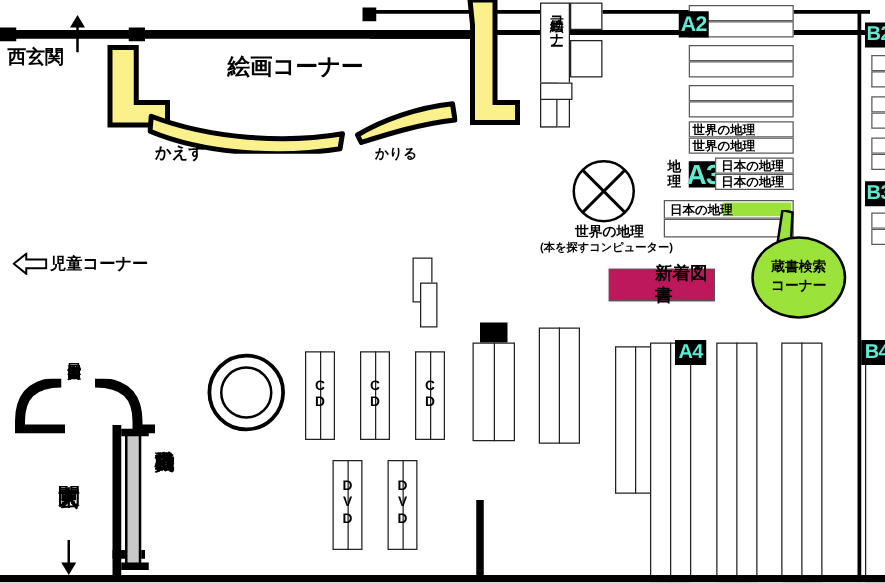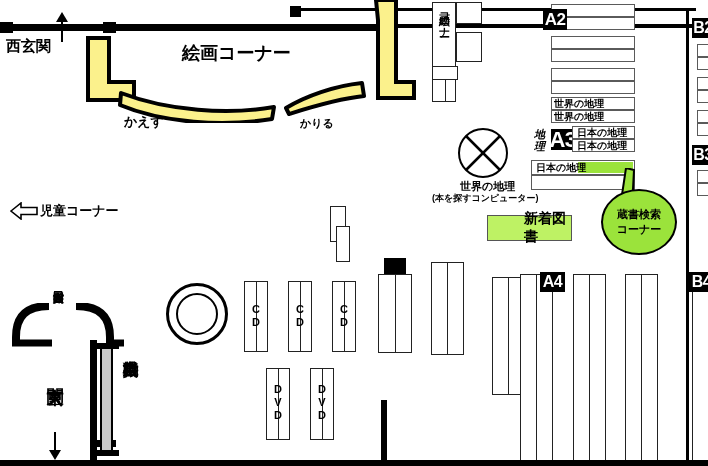--- a/index.html
+++ b/index.html
@@ -16,21 +16,21 @@
   }
   
   .wall{position:absolute;background:#000;}
   .shelf{position:absolute;background:#ffffff;border:1.5px solid #5a5a5a;box-sizing:border-box;}
   .shelf-dark{position:absolute;background:#ffffff;border:1.5px solid #222;box-sizing:border-box;}
   .shelf-split{position:absolute;top:0;bottom:0;width:0;border-left:1.5px solid #5a5a5a;}
   .blackbox{position:absolute;background:#000;}
   .lbl{position:absolute;color:#000;white-space:nowrap;line-height:1;}
   .lbl-b{font-weight:bold;}
   .tag{
-    position:absolute;background:#000;color:#ffffff;font-weight:bold;
+    position:absolute;background:#000;color:#5eead4;font-weight:bold;
     display:flex;align-items:center;justify-content:center;
     letter-spacing:-0.5px;line-height:1;
   }
   .vert{
     writing-mode:vertical-rl;text-orientation:upright;
     white-space:nowrap;line-height:1.05;
   }
   .shelf-label{
     position:absolute;display:flex;align-items:center;
     font-size:10px;font-weight:bold;color:#000;padding-left:3px;
@@ -48,21 +48,21 @@
     position:absolute;border:2.5px solid #000;border-radius:50%;
     box-sizing:border-box;background:#fff;
   }
   .green-bubble{
     position:absolute;background:#9be33b;border:2px solid #000;border-radius:50%;
     display:flex;flex-direction:column;align-items:center;justify-content:center;
     font-size:11px;font-weight:bold;color:#000;line-height:1.35;
   }
   .green-bar{position:absolute;background:#9be33b;}
   .box-label{
-    position:absolute;border:1.5px solid #555;background:#bef264;box-sizing:border-box;
+    position:absolute;border:1.5px solid #555;background:#be185d;box-sizing:border-box;
     display:flex;align-items:center;justify-content:center;
     font-size:14px;font-weight:bold;color:#000;padding-left:36px;
   }
   .cd-label{
     position:absolute;font-size:11px;font-weight:bold;color:#000;
     writing-mode:vertical-rl;text-orientation:upright;letter-spacing:1px;
   }
   .arrow-up{position:absolute;}
   .mach{position:absolute;background:#c9c9c9;border:2.5px solid #000;box-sizing:border-box;}
 </style>
@@ -121,21 +121,21 @@
 
   <div class="shelf" style="left:551px;top:68px;width:84px;height:13px;"></div>
   <div class="shelf" style="left:551px;top:81px;width:84px;height:13px;"></div>
 
   <div class="shelf" style="left:551px;top:97px;width:84px;height:13px;"></div>
   <div class="shelf-label" style="left:551px;top:97px;width:84px;height:13px;">世界の地理</div>
 
   <div class="shelf" style="left:551px;top:110px;width:84px;height:13px;"></div>
   <div class="shelf-label" style="left:551px;top:110px;width:84px;height:13px;">世界の地理</div>
 
-  <div class="lbl lbl-b" style="left:534px;top:128px;font-size:11px;width:14px;white-space:normal;line-height:1.1;font-style:italic;">地理</div>
+  <div class="lbl lbl-b" style="left:534px;top:128px;font-size:11px;width:14px;white-space:normal;line-height:1.1;">地理</div>
   <div class="tag" style="left:551px;top:129px;width:24px;height:21px;font-size:22px;">A3</div>
 
   <div class="shelf" style="left:572px;top:126px;width:63px;height:13px;"></div>
   <div class="shelf-label" style="left:574px;top:126px;width:63px;height:13px;">日本の地理</div>
 
   <div class="shelf" style="left:572px;top:139px;width:63px;height:13px;"></div>
   <div class="shelf-label" style="left:574px;top:139px;width:63px;height:13px;">日本の地理</div>
 
   <div class="shelf" style="left:531px;top:160px;width:104px;height:15px;"></div>
   <div class="green-bar" style="left:578px;top:162px;width:55px;height:11px;"></div>

